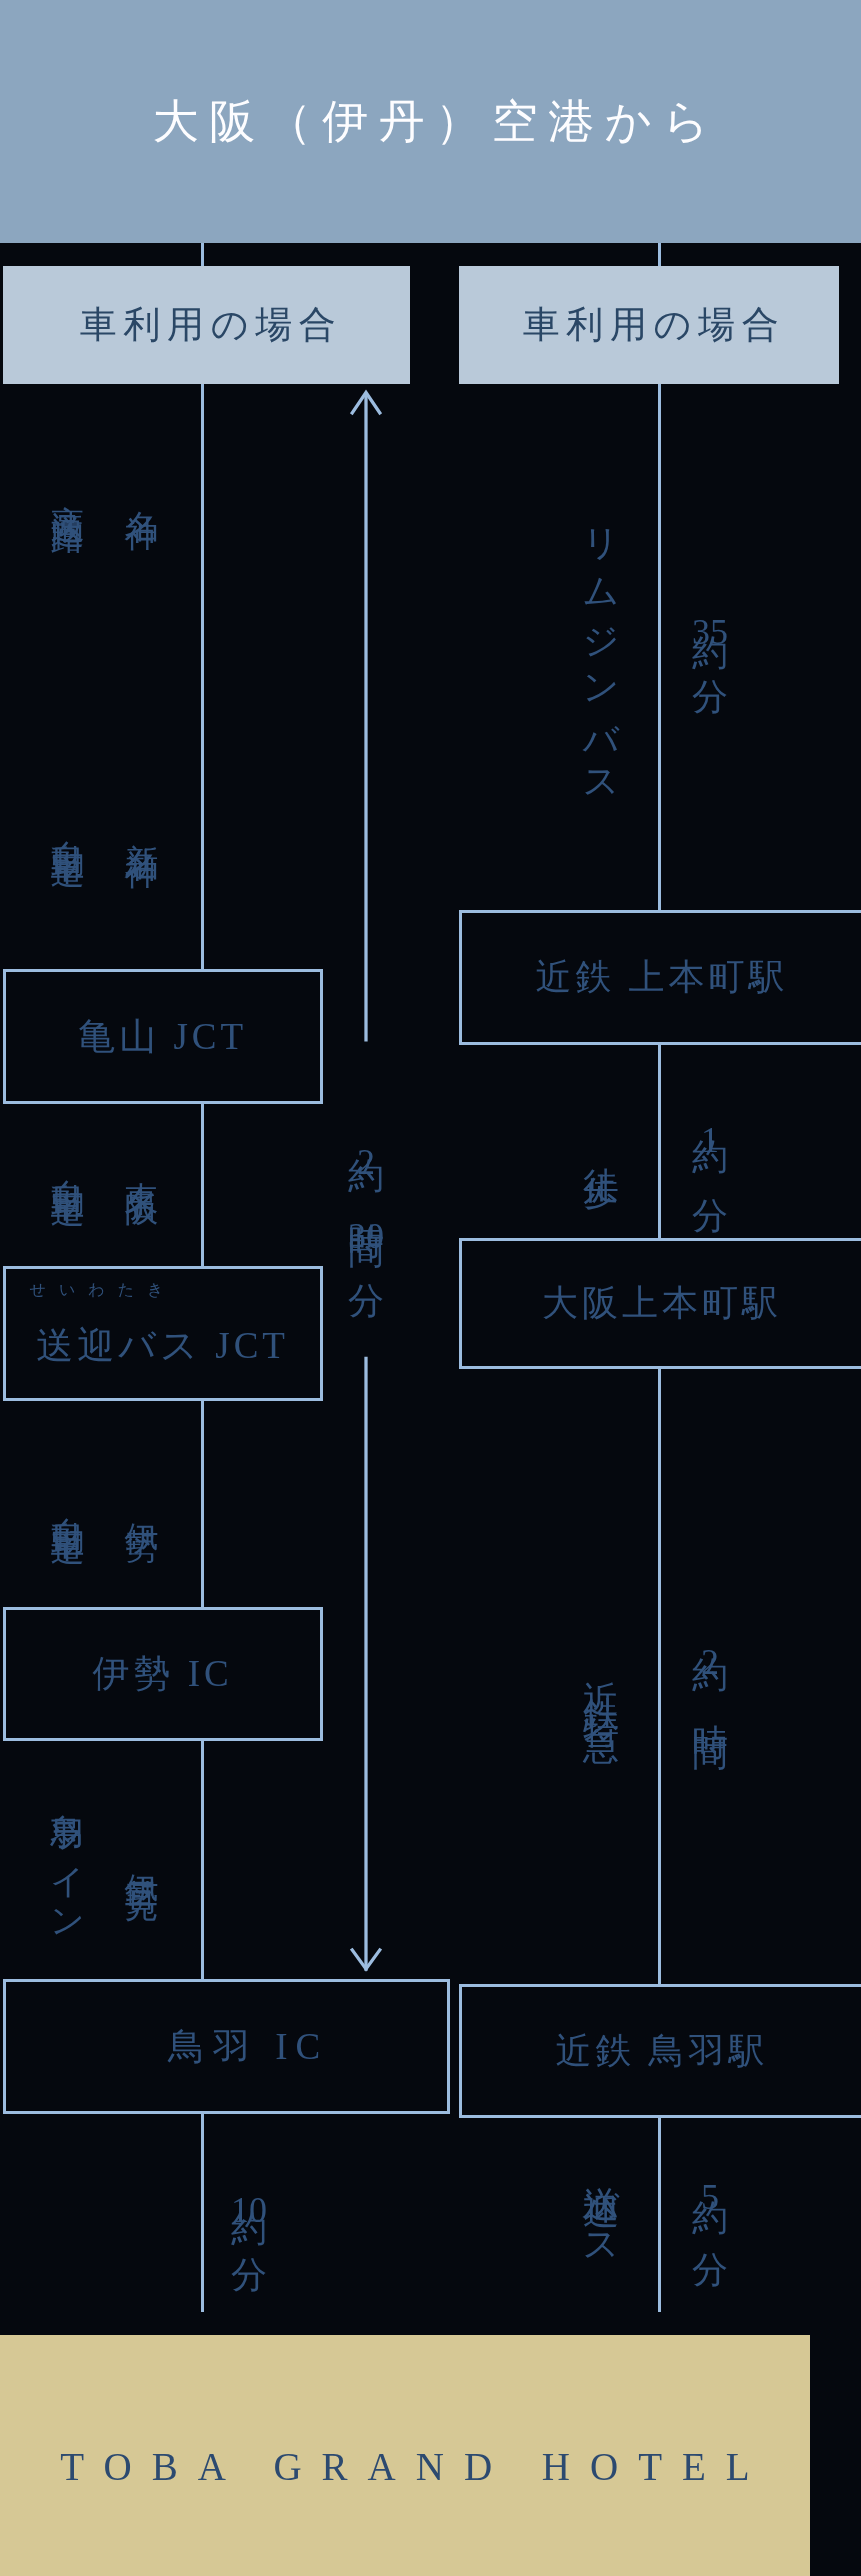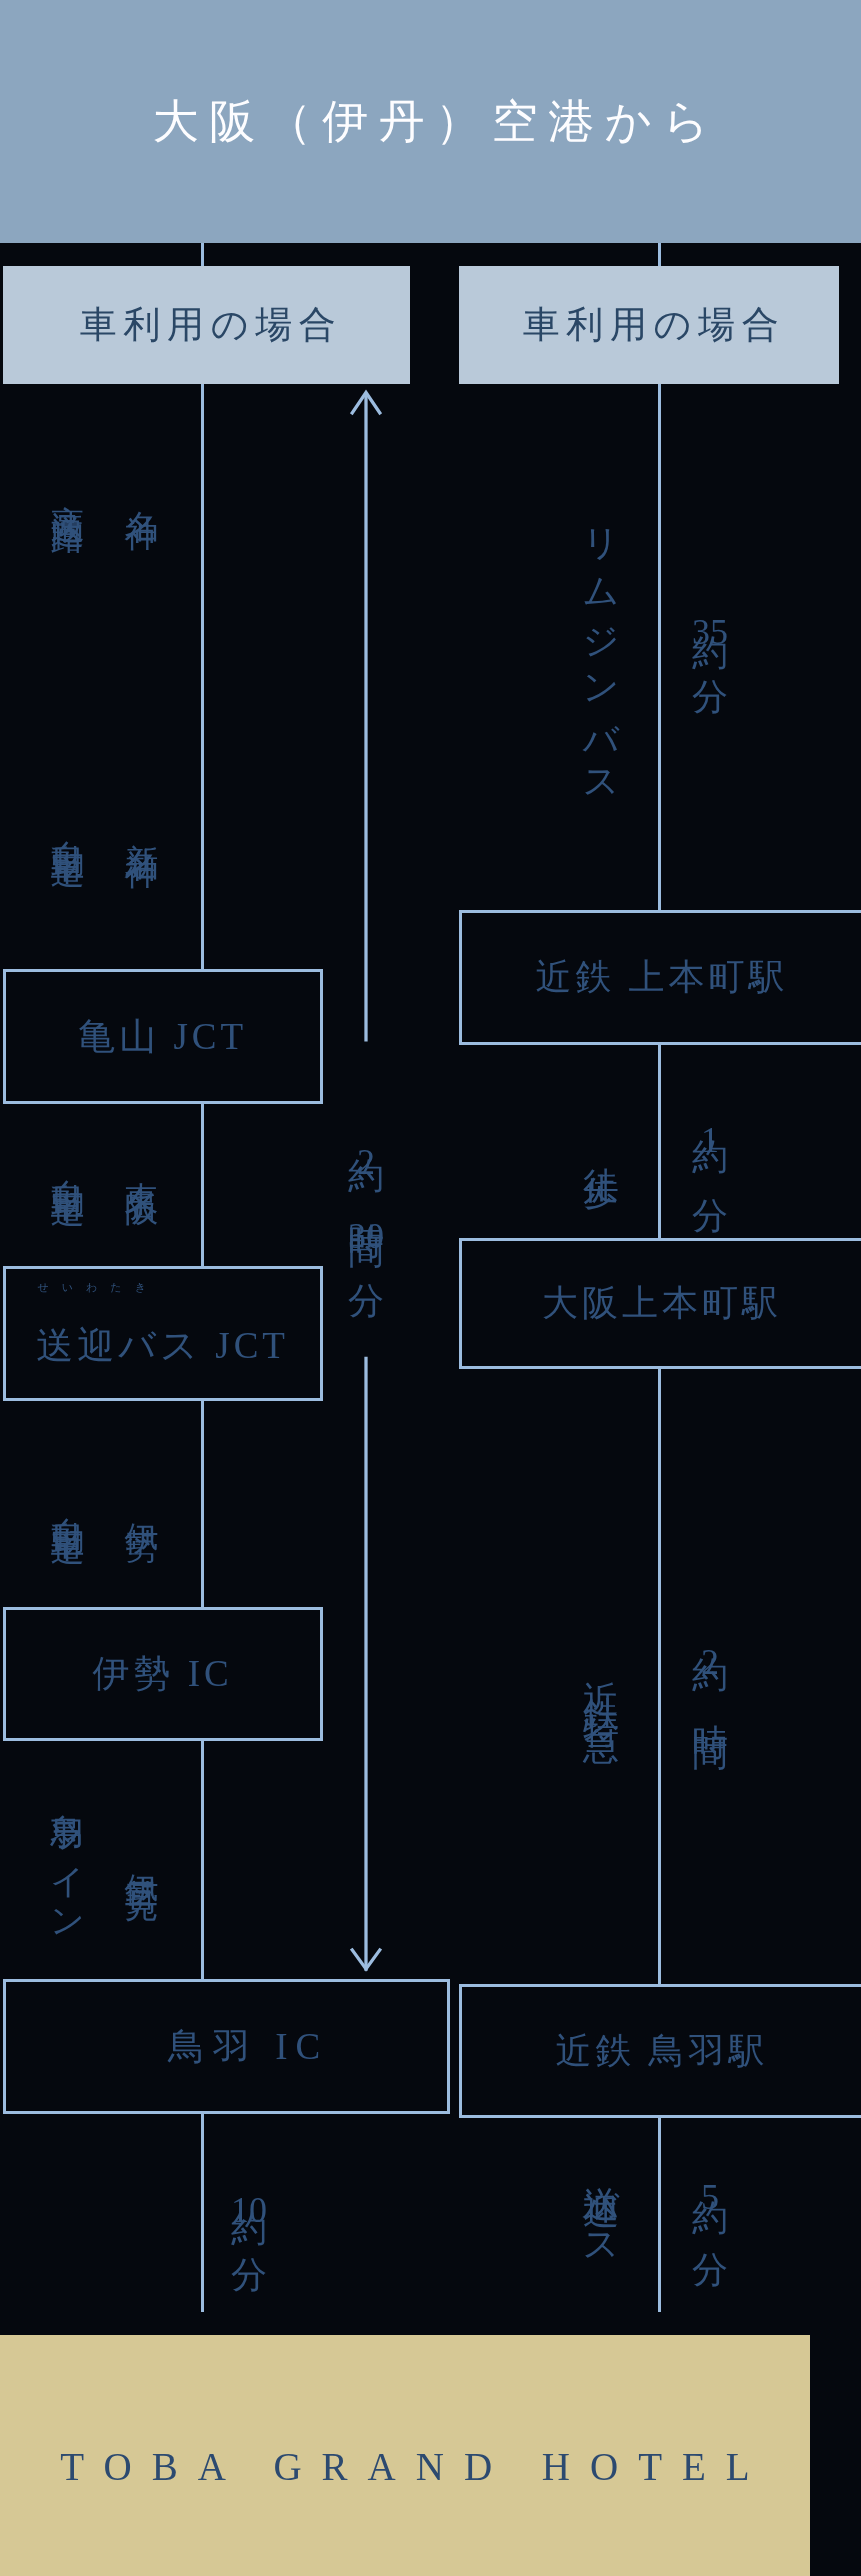--- a/index.html
+++ b/index.html
@@ -44,21 +44,21 @@
         display:flex;align-items:center;justify-content:center;
         color:var(--navy);font-size:37px;letter-spacing:4px;white-space:nowrap;}
   .b1{left:2.6px;top:592px;width:314px;height:126px;}
   .b2{left:2.6px;top:929px;width:314px;height:129px;margin-top:40px;}
   .b3{left:2.6px;top:1266px;width:314px;height:129px;}
   .b4{left:2.6px;top:1607px;width:314px;height:128px;}
   .b5{left:2.6px;top:1979px;width:397px;height:129px;letter-spacing:8px;padding-left:44px;}
   .rb1{left:459px;top:910px;width:400px;height:129px;font-size:36px;}
   .rb2{left:459px;top:1238px;width:400px;height:125px;font-size:36px;}
   .rb3{left:459px;top:1984px;width:400px;height:128px;font-size:36px;}
-  .node .furigana{position:absolute;left:32px;top:10.5px;font-size:11px;letter-spacing:13px;color:var(--navy);}
+  .node .furigana{position:absolute;left:24px;top:10.5px;font-size:16px;letter-spacing:13px;color:var(--navy);}
   .node .with-ruby{padding-top:24px;}
   
   .vtime,.mode{position:absolute;width:46px;writing-mode:vertical-rl;text-orientation:upright;
                color:var(--navy);font-size:36px;text-align:center;white-space:nowrap;}
   .tcy{text-combine-upright:all;}
   .vtime.total{left:344px;top:1046px;height:303px;letter-spacing:12px;}
   .vtime.car-final{left:227px;top:2128px;height:164px;letter-spacing:9.2px;}
   .mode.m1{left:579px;top:503px;height:276px;letter-spacing:8px;}
   .vtime.t1{left:688px;top:559px;height:145px;letter-spacing:6.6px;}
   .mode.m2{left:579px;top:1079px;height:132px;letter-spacing:6.6px;}

